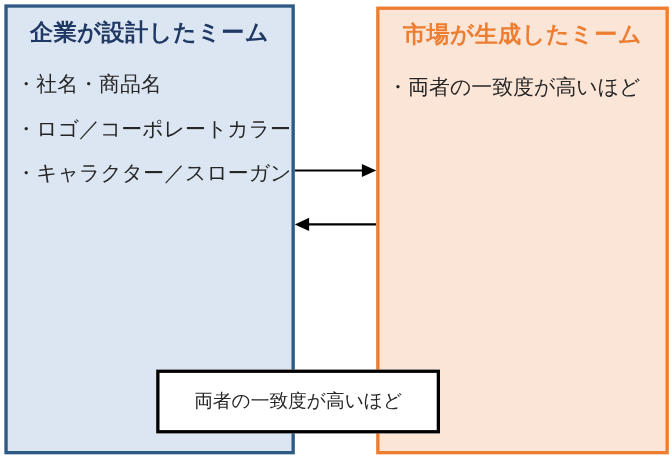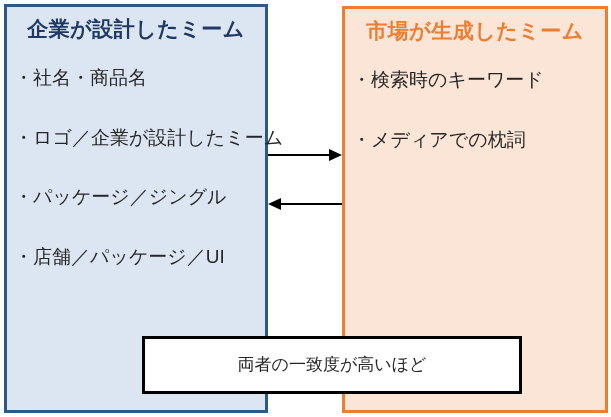--- a/index.html
+++ b/index.html
@@ -50,41 +50,41 @@
     letter-spacing: 0.5px;
   }
   .panel-left .panel-title { color: var(--left-title); }
   .panel-right .panel-title { color: var(--right-title); }
   .item-list {
     margin-top: 22px;
     padding-left: 7px;
     padding-right: 4px;
     display: flex;
     flex-direction: column;
-    gap: 34px;
+    gap: 15px;
   }
   .item {
     font-size: 19px;
     color: var(--body-text);
     line-height: 1.35;
     white-space: nowrap;
   }
   .arrow {
     position: absolute;
     left: 268px;
     width: 74px;
     height: 16px;
     display: block;
   }
   .arrow-right { top: 147px; }
   .arrow-left { top: 196px; }
   .caption {
     position: absolute;
     left: 142px; top: 336px;
-    width: 380px; height: 58px;
+    width: 258px; height: 58px;
     background: var(--caption-fill);
     border: 3px solid var(--caption-border);
     z-index: 5;
     display: flex;
     flex-direction: column;
     justify-content: center;
     align-items: center;
     text-align: center;
     font-size: 17px;
     line-height: 1.5;
@@ -93,31 +93,29 @@
 </style>
 </head>
 <body>
 
 <div class="canvas">
 
   <div class="panel panel-left">
     <div class="panel-title">企業が設計したミーム</div>
     <div class="item-list">
       <div class="item">・社名・商品名</div>
-      <div class="item">・ロゴ／企業が設計したミーム</div>
-      <div class="item">・パッケージ／ジングル</div>
-      <div class="item">・店舗／パッケージ／UI</div>
+      <div class="item">・ロゴ／コーポレートカラー</div>
+      <div class="item">・キャラクター／スローガン</div>
     </div>
   </div>
 
   <div class="panel panel-right">
     <div class="panel-title">市場が生成したミーム</div>
     <div class="item-list">
-      <div class="item">・検索時のキーワード</div>
-      <div class="item">・メディアでの枕詞</div>
+      <div class="item">・両者の一致度が高いほど</div>
     </div>
   </div>
 
   <svg class="arrow arrow-right" viewBox="0 0 74 16" aria-hidden="true">
     <line x1="0" y1="8" x2="63" y2="8" stroke="var(--arrow)" stroke-width="2"></line>
     <polygon points="61,2 74,8 61,14" fill="var(--arrow)"></polygon>
   </svg>
 
   <svg class="arrow arrow-left" viewBox="0 0 74 16" aria-hidden="true">
     <line x1="11" y1="8" x2="74" y2="8" stroke="var(--arrow)" stroke-width="2"></line>

